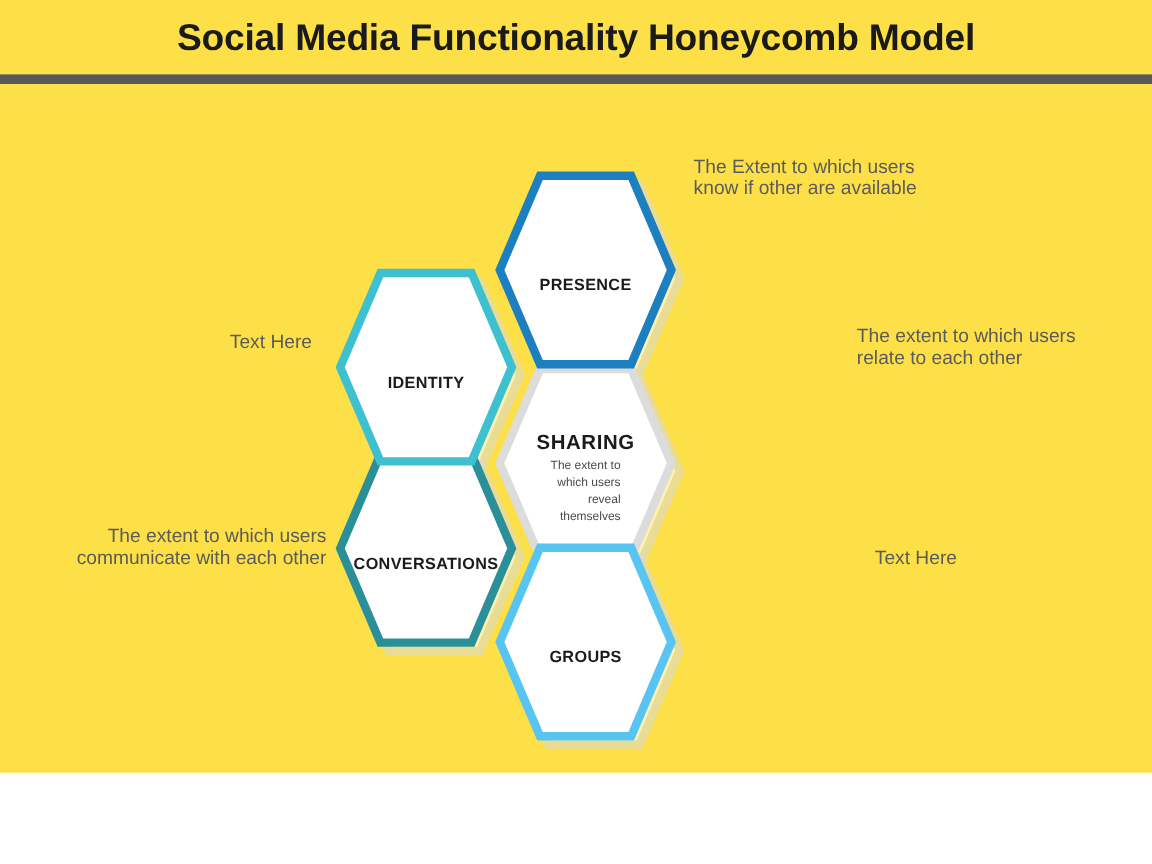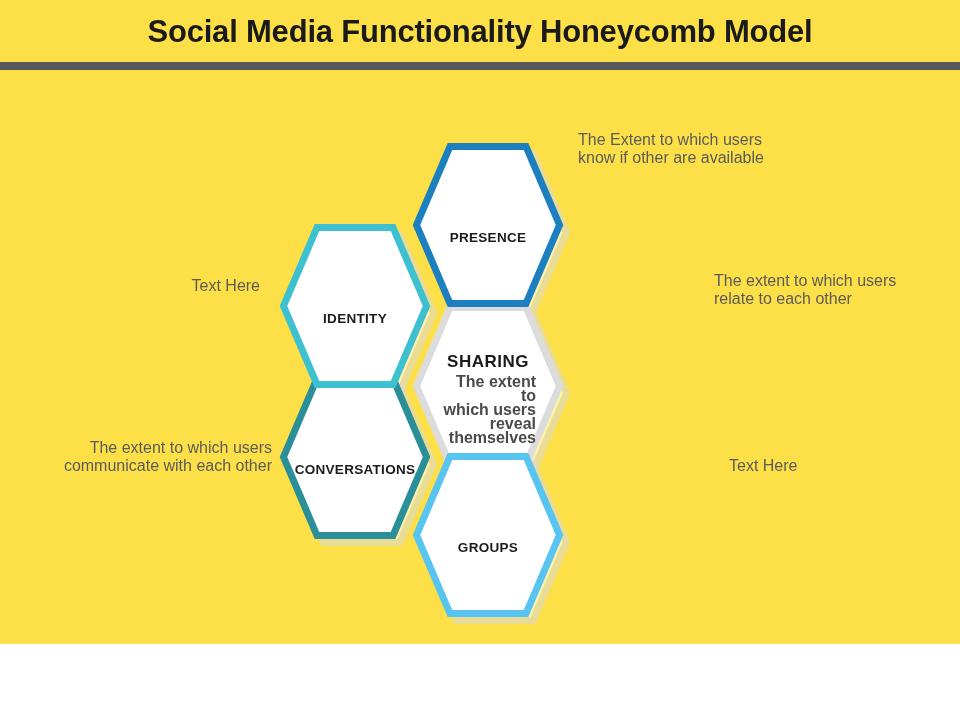--- a/index.html
+++ b/index.html
@@ -95,24 +95,24 @@
     white-space: nowrap;
     font-family: "Liberation Sans", sans-serif;
   }
   
   .hex-center .hex-title {
     font-size: 17px;
     letter-spacing: .5px;
     margin-bottom: 3px;
   }
   .hex-sub {
-    font-size: 16px;
+    font-size: 10px;
     line-height: 14px;
     color: #4a4a4a;
-    font-weight: 700;
+    font-weight: 400;
     max-width: 96px;
   }
 
   
   .caption {
     position: absolute;
     font-size: 16px;
     line-height: 18px;
     color: #5b5b5b;
     font-family: Liberation Sans, sans-serif;

